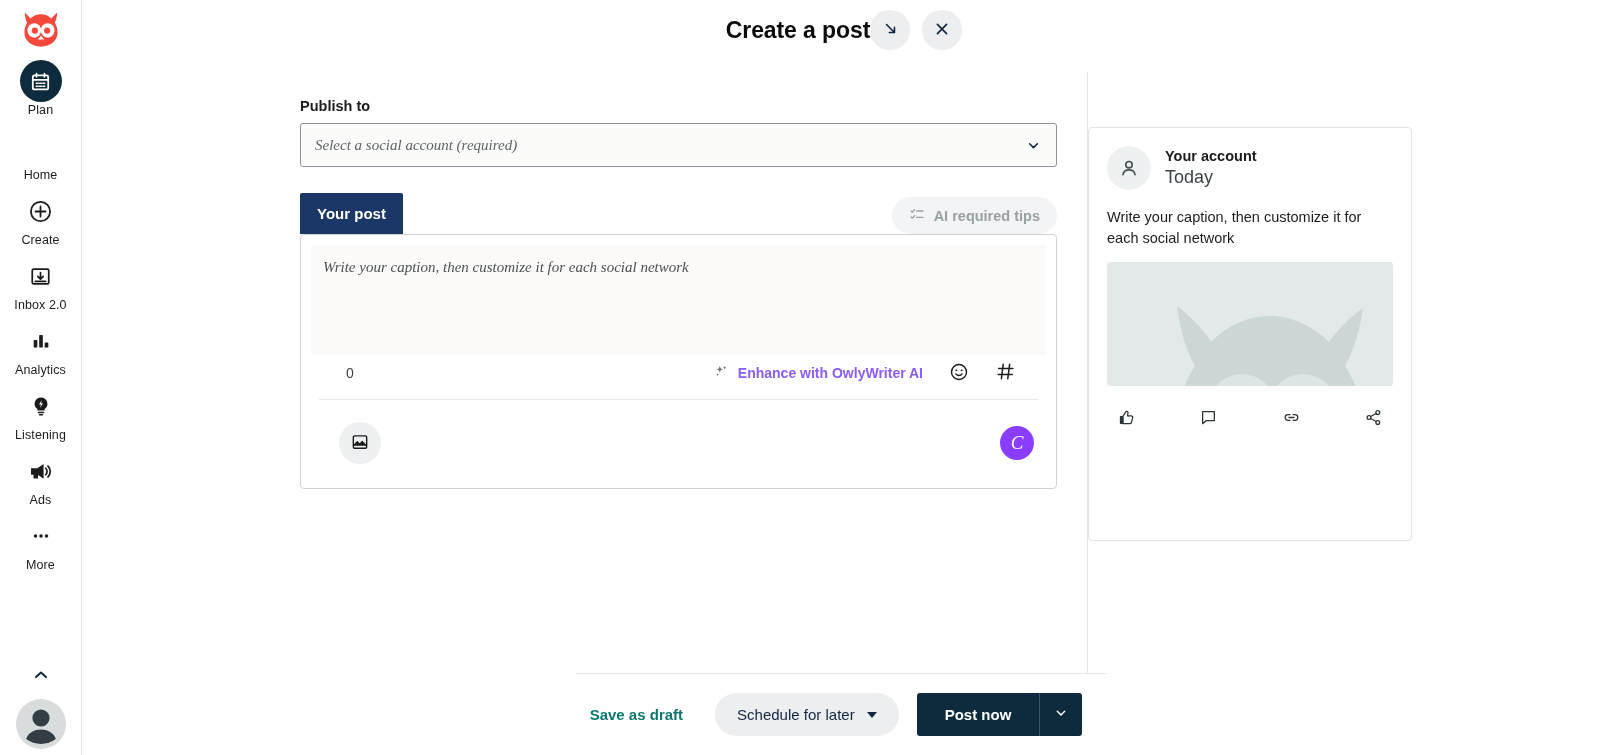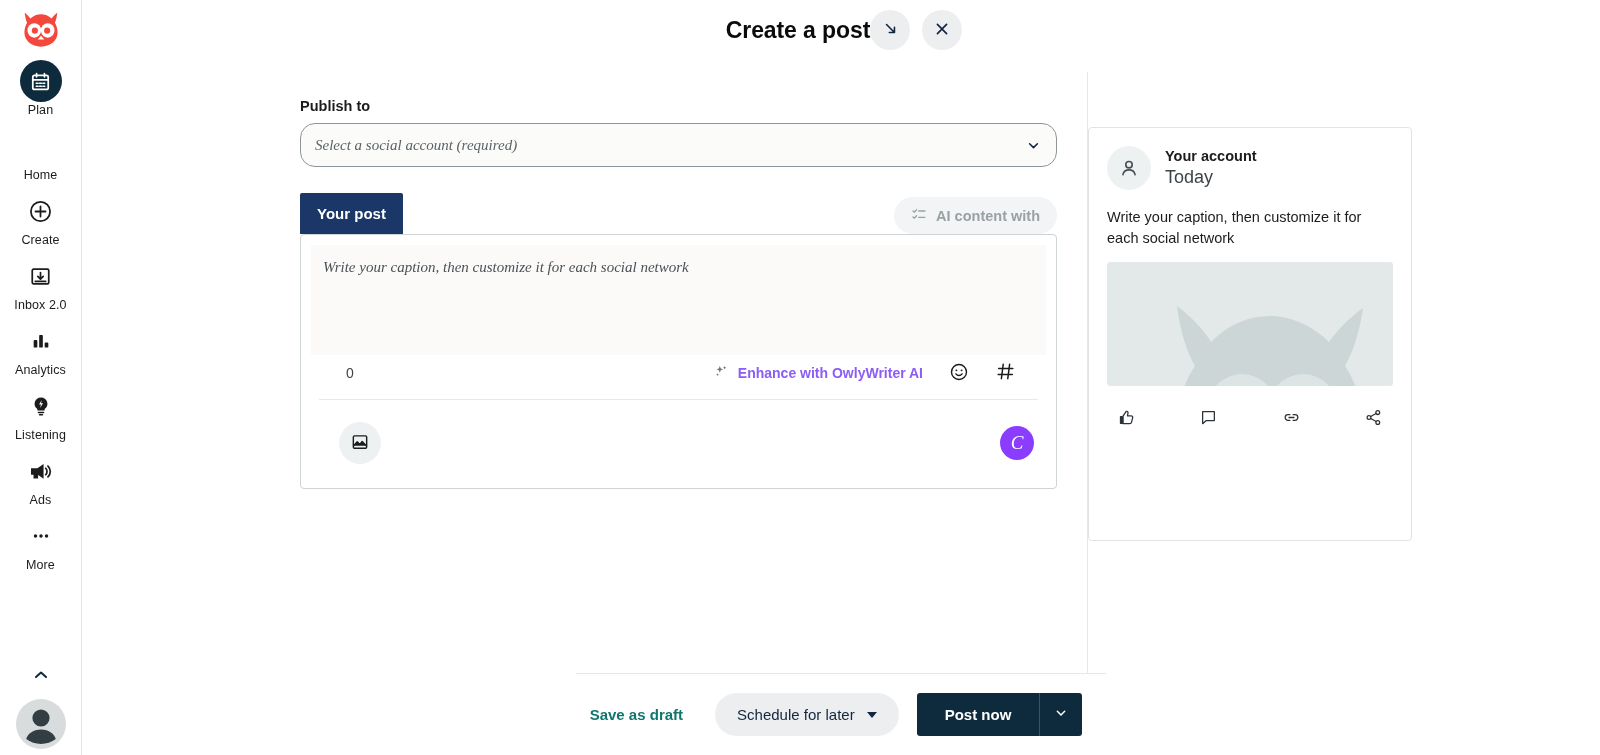--- a/index.html
+++ b/index.html
@@ -79,21 +79,21 @@
     width: 818px; flex: 0 0 818px;
     border-right: 1px solid #e5e8ea;
     padding: 26px 30px 0 30px;
   }
   .preview-col { flex: 1 1 auto; padding: 22px 0 0 0; display: flex; justify-content: center; }
 
   .field-label {
     font-size: 14.5px; font-weight: 700; color: #1c1c1c; margin-bottom: 9px;
   }
   .select-box {
-    height: 44px; border: 1px solid #8d9599; border-radius: 15px;
+    height: 44px; border: 1px solid #8d9599; border-radius: 3px;
     background: #fbfbfa;
     display: flex; align-items: center; padding: 0 14px;
     cursor: pointer;
   }
   .select-placeholder {
     font-size: 15px; color: #5c6366; font-style: italic;
     font-family: "Liberation Serif", serif;
   }
   .select-caret { margin-left: auto; color: #12263f; display:flex; }
 
@@ -391,21 +391,21 @@
         </div>
 
         <div class="tabs-row">
           <div class="tab-active">Your post</div>
           <button class="ai-tips-btn">
             <span>
               <svg viewBox="0 0 24 24" width="16" height="16" fill="none" stroke="#9aa1a5" stroke-width="1.9" stroke-linecap="round" stroke-linejoin="round">
                 <path d="M3 7.4l1.9 1.9L8.4 5.6M3 16.4l1.9 1.9 3.5-3.7M11.5 7.5h9.5M11.5 17.2h9.5"></path>
               </svg>
             </span>
-            <span>AI content with</span>
+            <span>AI required tips</span>
           </button>
         </div>
 
         <div class="composer">
           <div class="composer-textarea">
             <span class="composer-placeholder">Write your caption, then customize it for each social network</span>
           </div>
 
           <div class="composer-meta">
             <span class="char-count">0</span>

